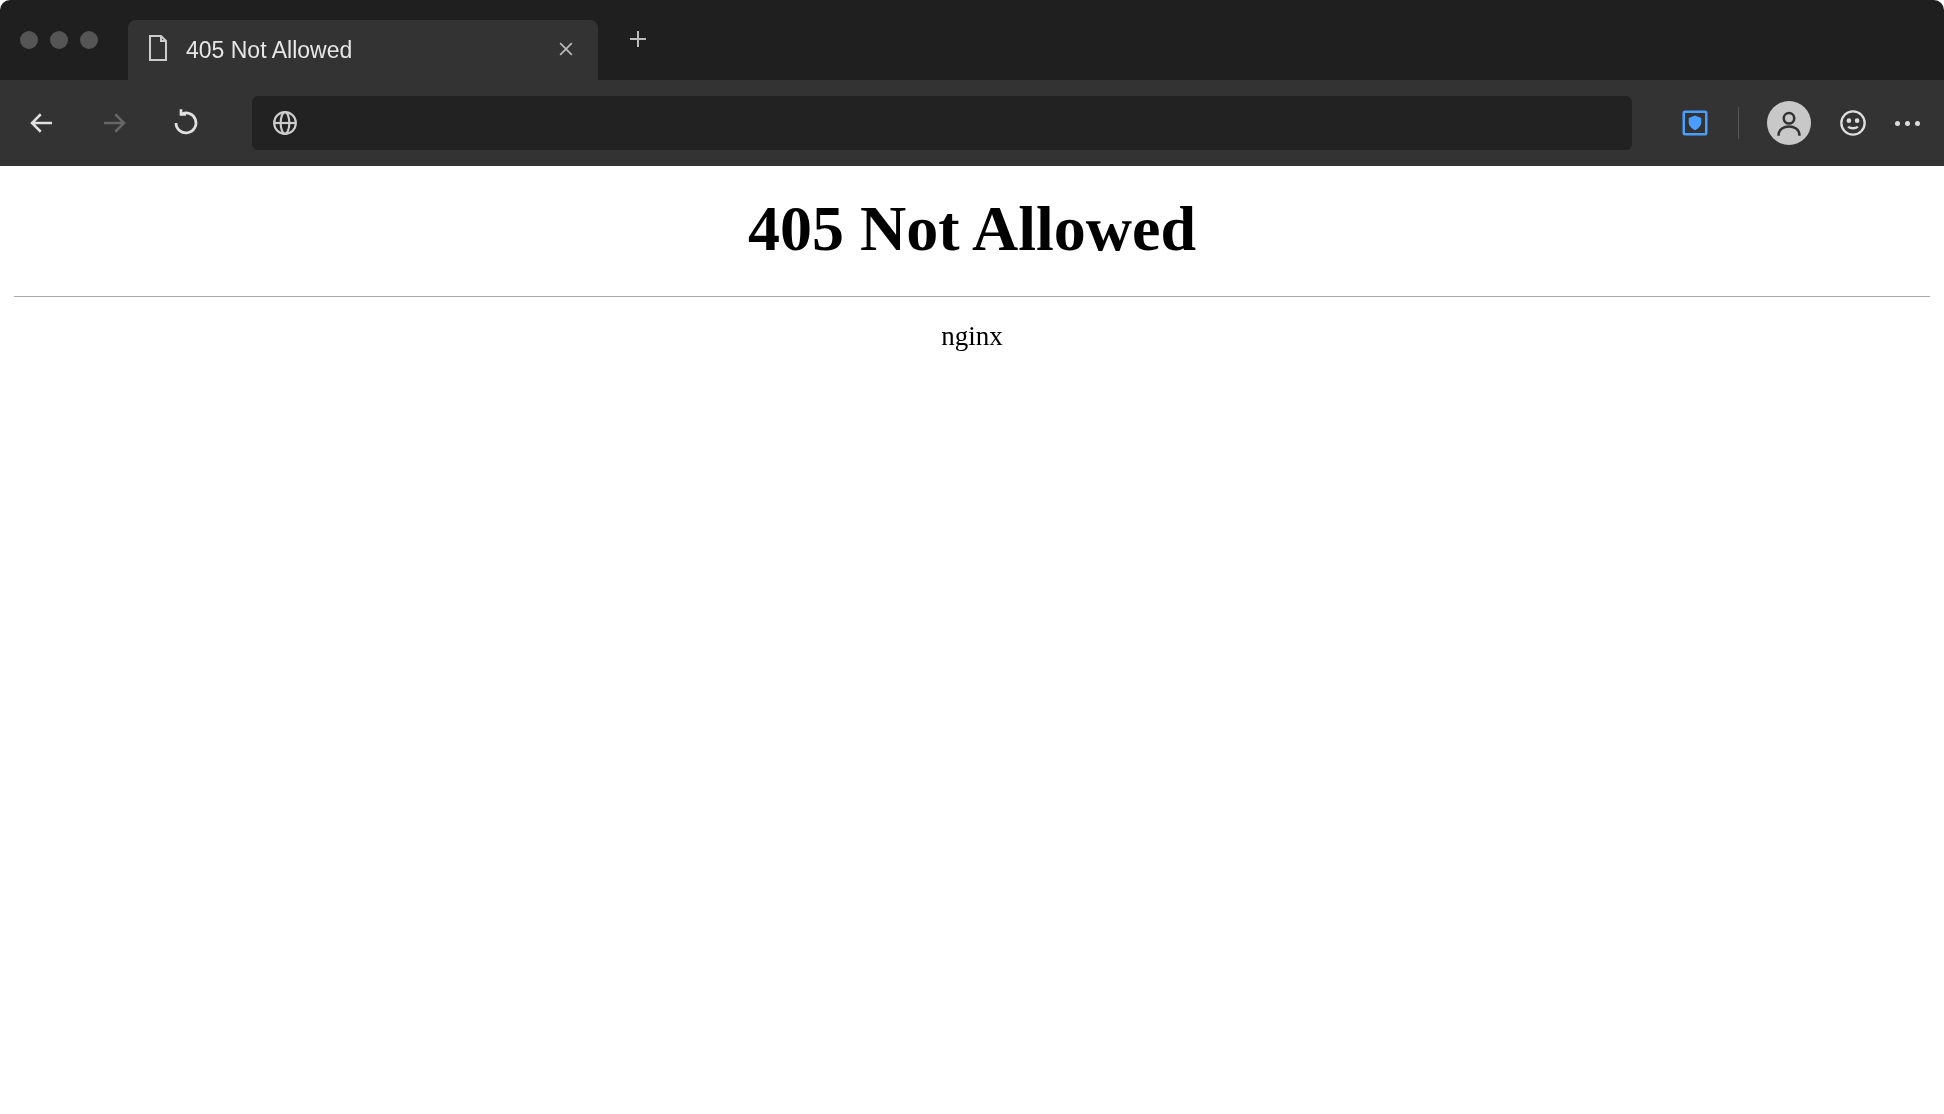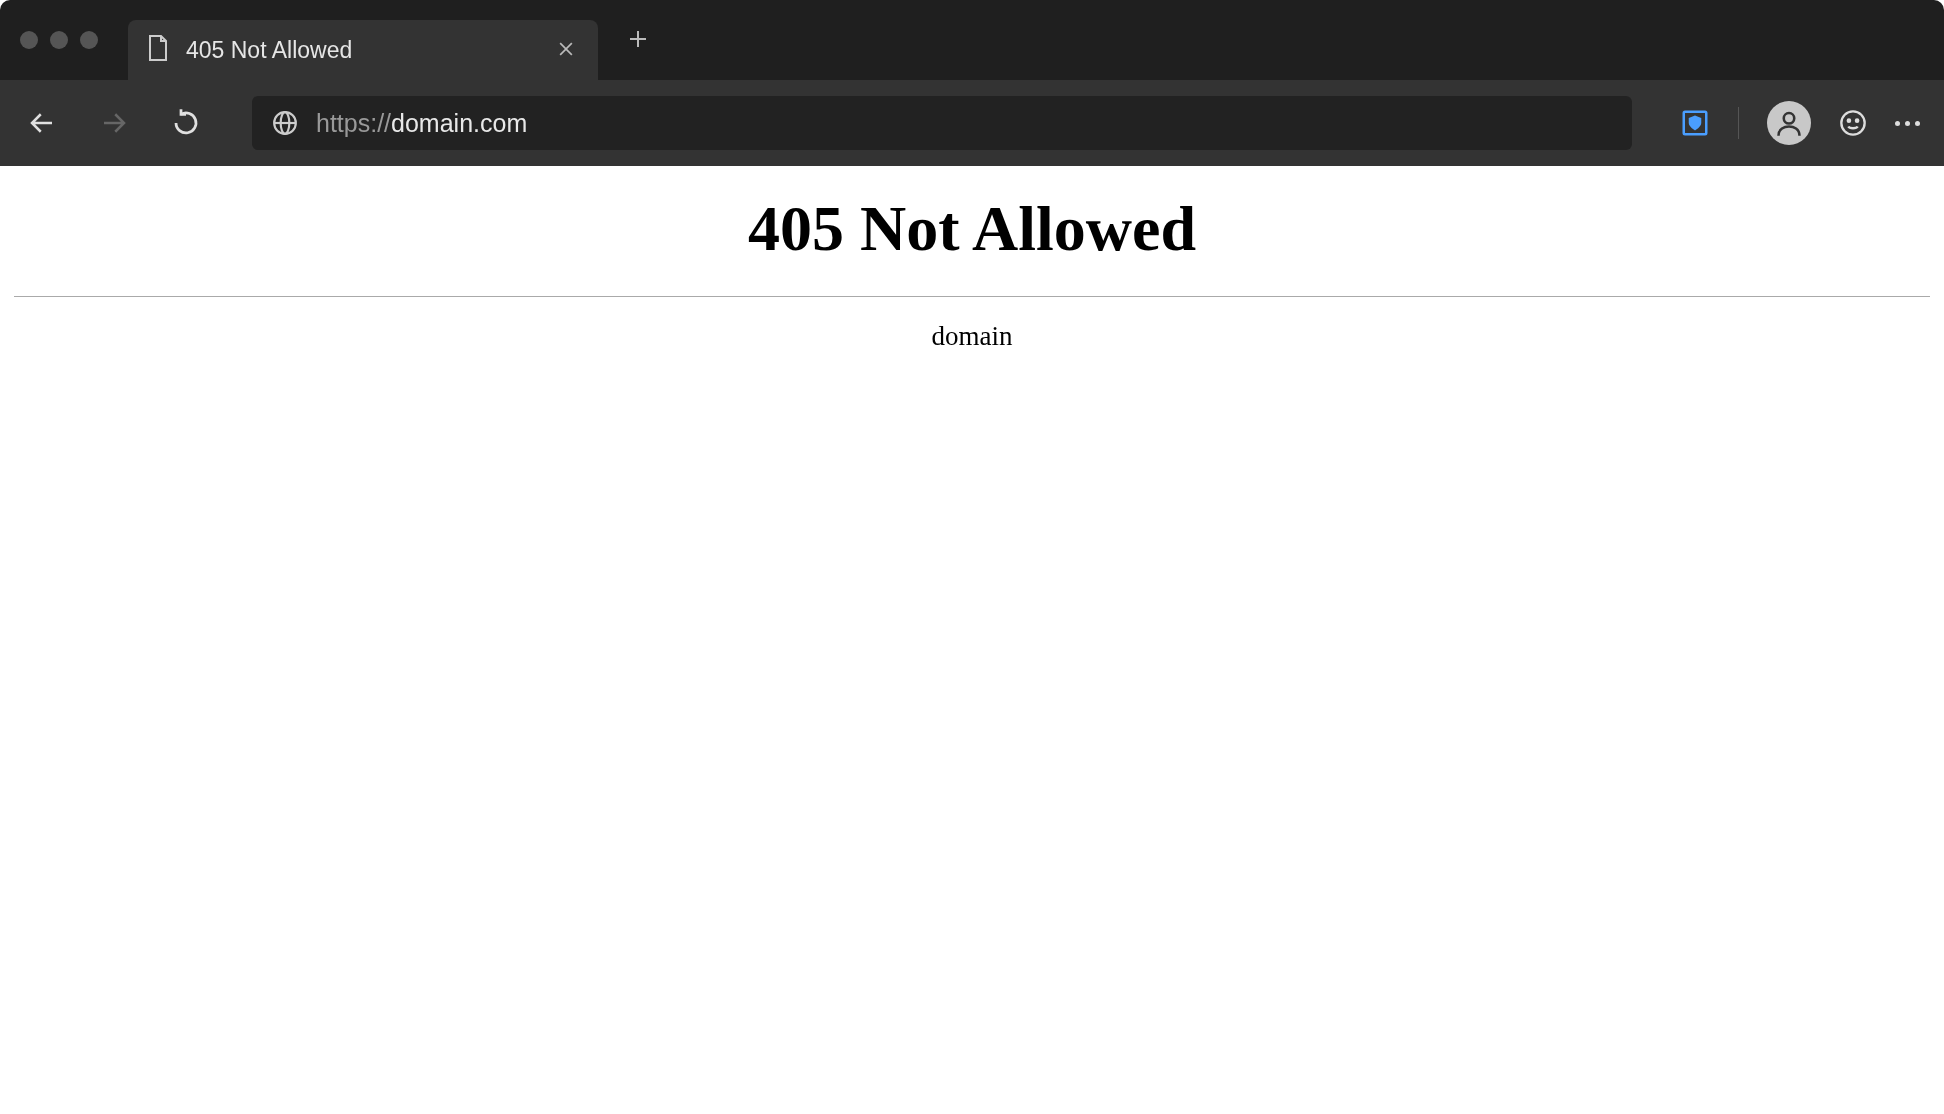--- a/index.html
+++ b/index.html
@@ -295,23 +295,20 @@
     </div>
 
     <div class="address-bar">
       <span class="site-icon">
         <svg viewBox="0 0 24 24" fill="none" stroke="currentColor" stroke-width="2">
           <circle cx="12" cy="12" r="10"></circle>
           <ellipse cx="12" cy="12" rx="4" ry="10"></ellipse>
           <line x1="2" y1="12" x2="22" y2="12"></line>
         </svg>
       </span>
-      <div style="flex:1; font-size:25px;">
-        <span class="url-protocol">https://</span><span class="url-domain">domain.com</span>
-      </div>
     </div>
 
     <div class="toolbar-right">
       <span class="security-icon">
         <svg viewBox="0 0 24 24" fill="none" stroke="#4a9eff" stroke-width="2">
           <rect x="3" y="3" width="18" height="18" rx="1"></rect>
           <path d="M12 6 L17 8 V12 C17 15 12 18 12 18 C12 18 7 15 7 12 V8 Z" fill="#4a9eff" stroke="none"></path>
         </svg>
       </span>
       <div class="divider"></div>
@@ -336,14 +333,14 @@
             <span></span>
           </div>
       </span>
     </div>
   </div>
 </div>
 
 <div class="page-content">
   <h1 class="error-title">405 Not Allowed</h1>
   <hr>
-  <p class="server-name">domain</p>
+  <p class="server-name">nginx</p>
 </div>
 
 </body></html>

